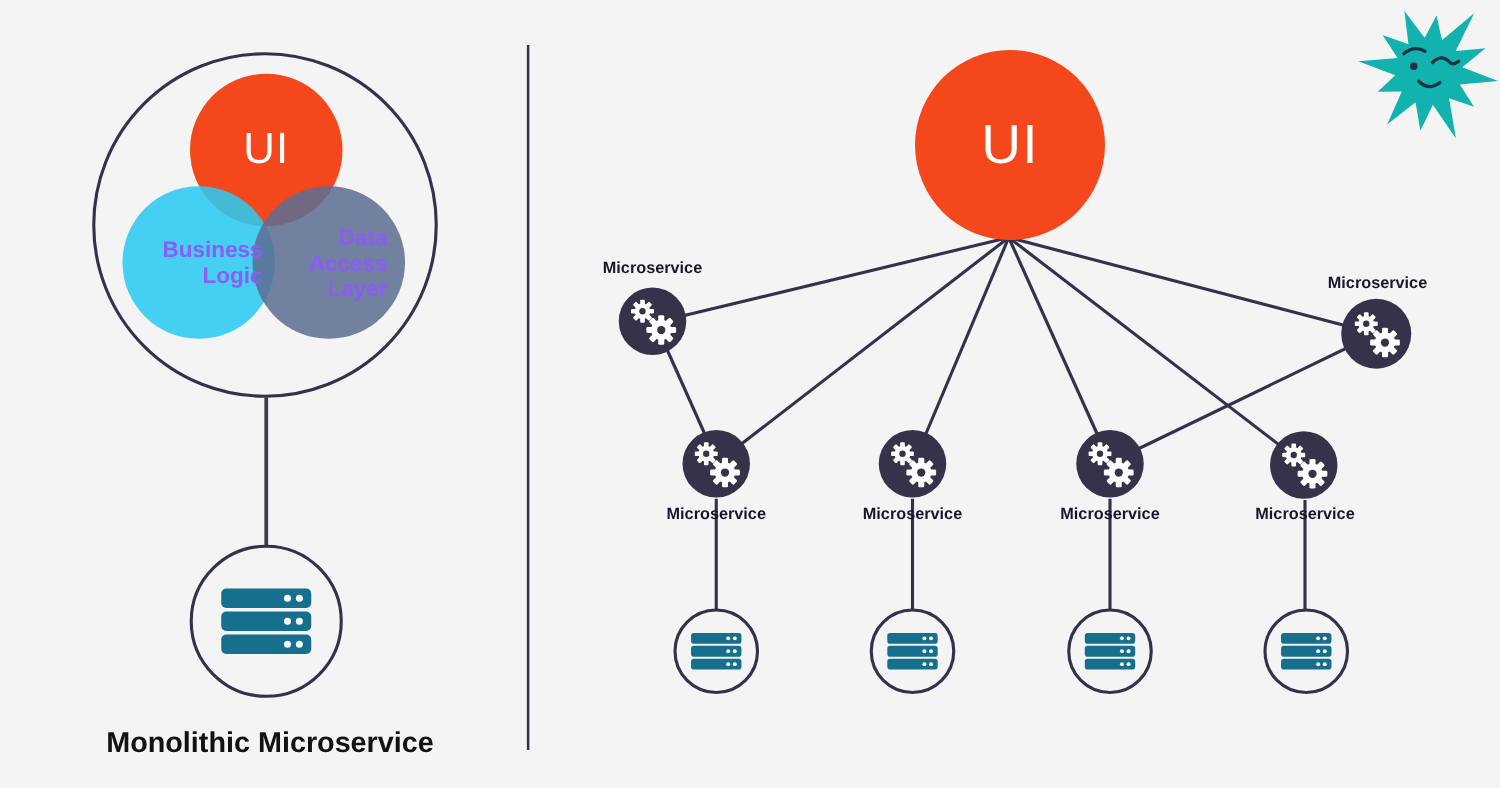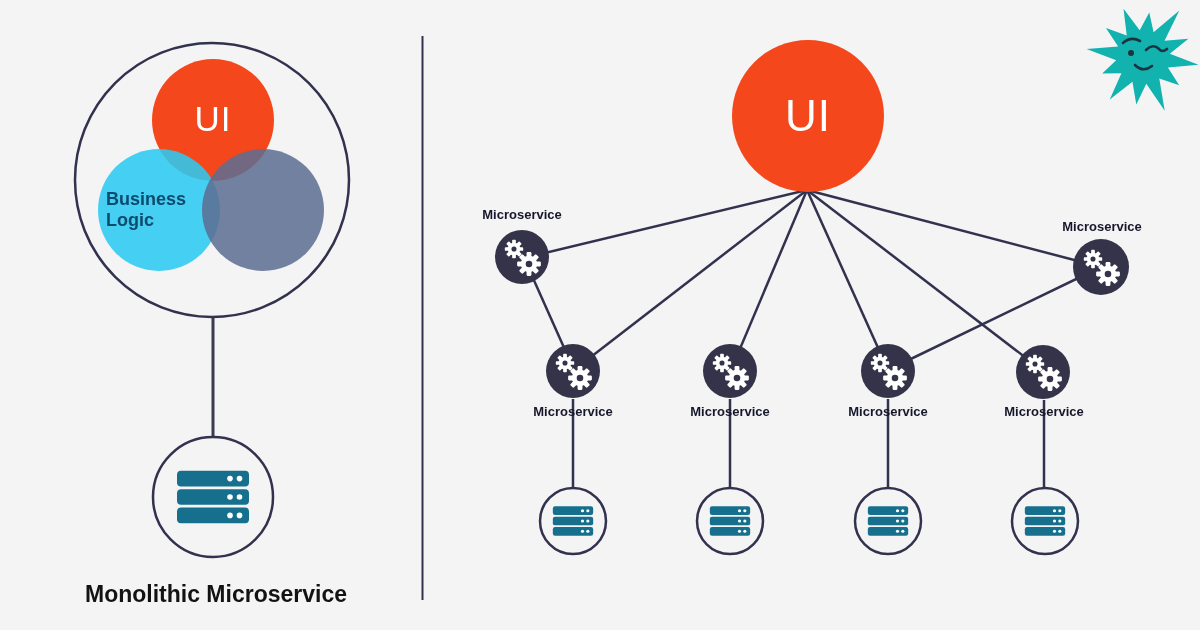--- a/index.html
+++ b/index.html
@@ -7,24 +7,24 @@
     position:relative;width:1200px;height:630px;background:#f4f4f5;
     overflow:hidden;font-family:"Liberation Sans", sans-serif;
   }
   svg.diagram{position:absolute;left:0;top:0;}
   .edge{stroke:#32324e;stroke-width:2.5;fill:none;}
   .edge-thick{stroke:#3a3a55;stroke-width:3;fill:none;}
   .outline{fill:none;stroke:#32324e;stroke-width:2.5;}
   .db-circle{fill:#f4f4f5;stroke:#32324e;stroke-width:2.5;}
   .divider{stroke:#32324e;stroke-width:2;}
   .face{stroke:#1d3340;stroke-width:2.6;fill:none;stroke-linecap:round;}
-  .lbl{position:absolute;transform:translate(-50%,-50%);text-align:left;white-space:pre-line;}
+  .lbl{position:absolute;transform:translate(-50%,-50%);text-align:right;white-space:pre-line;}
   .ui-lbl-left{color:#fff;font-size:35px;font-weight:500;letter-spacing:1px;}
   .ui-lbl-right{color:#fff;font-size:44px;font-weight:500;letter-spacing:1px;}
-  .venn-lbl{color:#0c4a6e;font-size:18px;font-weight:600;line-height:1.15;}
+  .venn-lbl{color:#8b5cf6;font-size:18px;font-weight:600;line-height:1.15;}
   .ms-lbl{color:#17172b;font-size:13px;font-weight:700;}
   .caption{color:#121212;font-size:23px;font-weight:700;white-space:nowrap;}
 </style>
 </head>
 <body>
 
 <div class="stage">
 
   <svg class="diagram" width="1200" height="630" viewBox="0 0 1200 630">
     <defs>
@@ -136,20 +136,21 @@
         <path class="face" d="M -20 -14 Q -12 -21 -3 -16"></path>
         <circle cx="-12" cy="-4" r="3" fill="#1d3340"></circle>
         <path class="face" d="M 3 -7 Q 10 -14 16 -8 Q 19 -4 24 -8"></path>
         <path class="face" d="M -8 8 Q 0 16 9 9"></path>
       </g>
     </g>
   </svg>
 
   <div class="lbl ui-lbl-left" style="left:213px;top:119px;">UI</div>
   <div class="lbl venn-lbl" style="left:158px;top:210px;width:104px;">Business Logic</div>
+  <div class="lbl venn-lbl" style="left:264px;top:211px;width:92px;">Data Access Layer</div>
   <div class="lbl caption" style="left:216px;top:594px;">Monolithic Microservice</div>
 
   <div class="lbl ui-lbl-right" style="left:808px;top:116px;">UI</div>
   <div class="lbl ms-lbl" style="left:522px;top:214px;">Microservice</div>
   <div class="lbl ms-lbl" style="left:1102px;top:226px;">Microservice</div>
   <div class="lbl ms-lbl" style="left:573px;top:411px;">Microservice</div>
   <div class="lbl ms-lbl" style="left:730px;top:411px;">Microservice</div>
   <div class="lbl ms-lbl" style="left:888px;top:411px;">Microservice</div>
   <div class="lbl ms-lbl" style="left:1044px;top:411px;">Microservice</div>
 

